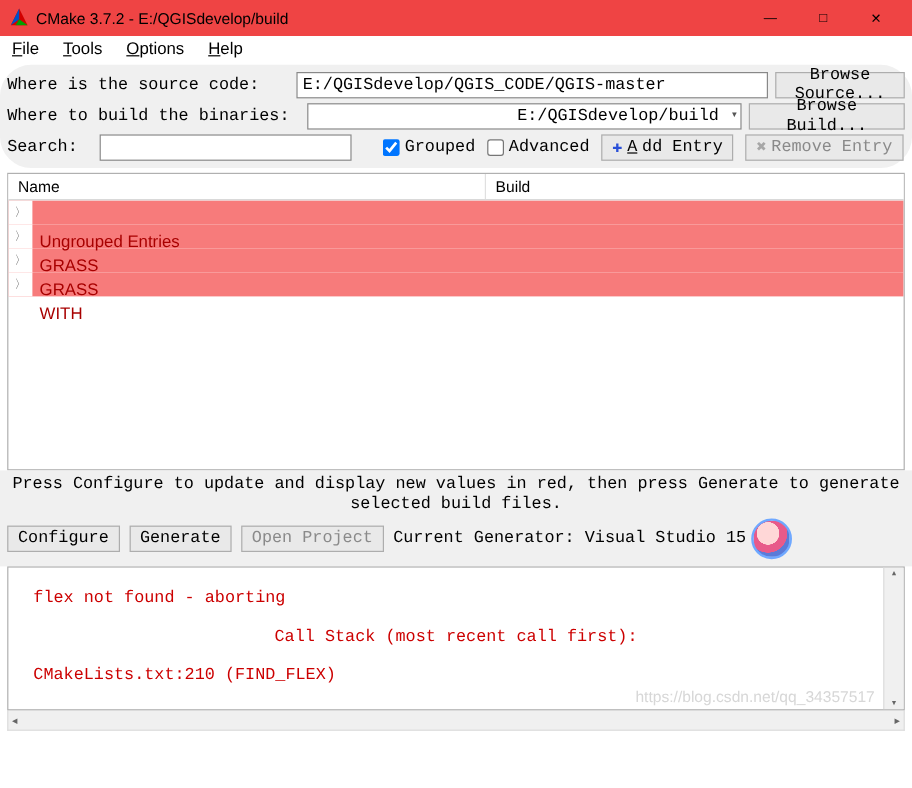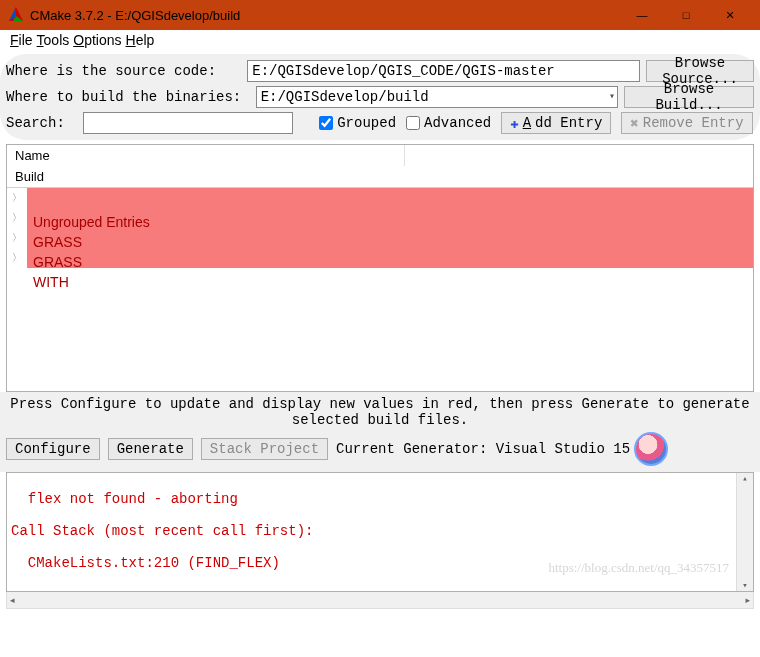--- a/index.html
+++ b/index.html
@@ -12,30 +12,30 @@
     height: 657px;
     overflow: hidden;
     display: flex;
     flex-direction: column;
   }
   .titlebar {
     display: flex;
     align-items: center;
     height: 30px;
     padding: 0 8px;
-    background: #c2410c;
+    background: #ef4444;
   }
   .titlebar .app-icon { margin-right: 6px; }
   .titlebar .title { flex: 1; font-size: 13px; }
   .titlebar .win-btn {
     width: 44px; height: 30px; display: flex; align-items: center; justify-content: center;
     font-family: "Segoe UI Symbol", sans-serif; font-size: 11px;
   }
   .menubar {
-    display: flex; gap: 4px; padding: 2px 10px 6px 10px; font-size: 14px;
+    display: flex; gap: 20px; padding: 2px 10px 6px 10px; font-size: 14px;
   }
   .menubar span { }
   .mn-u { text-decoration: underline; }
   .form-area {
     background: #f0f0f0;
     padding: 6px 6px 2px 6px;
     font-family: "Courier New", monospace;
     font-size: 14px;
     border-radius: 26px;
   }
@@ -43,21 +43,21 @@
   .row label { white-space: pre; }
   .text-input {
     font-family: "Courier New", monospace;
     font-size: 14px;
     border: 1px solid #888;
     background: #fff;
     padding: 1px 4px;
     height: 22px;
   }
   .combo-wrap { position: relative; flex: 1; display: flex; }
-  .combo-wrap .text-input { flex: 1; padding-right: 18px; }
+  .combo-wrap .text-input { flex: 1; padding-right: 18px; text-align: right; }
   .combo-arrow {
     position: absolute; right: 3px; top: 4px; font-size: 10px; color: #555; pointer-events: none;
   }
   .btn {
     font-family: "Courier New", monospace;
     font-size: 14px;
     background: #e9e9e9;
     border: 1px solid #adadad;
     padding: 1px 8px;
     height: 22px;
@@ -69,21 +69,21 @@
   .plus-icon { color: #2a50d8; font-weight: bold; }
   .x-icon { color: #a7a7a7; font-weight: bold; }
   .table-area {
     margin: 4px 6px 0 6px;
     border: 1px solid #b0b0b0;
     background: #fff;
     height: 248px;
     display: flex; flex-direction: column;
     font-family: "Segoe UI", Tahoma, sans-serif;
   }
-  .thead { display: flex; border-bottom: 1px solid #d0d0d0; background:#fff;flex-direction:column;}
+  .thead { display: flex; border-bottom: 1px solid #d0d0d0; background:#fff;}
   .th { padding: 3px 8px; font-size: 13px; }
   .th.name { width: 398px; border-right: 1px solid #e0e0e0;}
   .th.value { flex: 1; }
   .tbody { flex: 1; overflow: auto; }
   .group-row {
     display: flex; align-items: center;
     background: #f77b7b;
     color: #a80000;
     font-size: 14px;
     height: 20px;
@@ -129,22 +129,22 @@
     background: #f0f0f0; border-left: 1px solid #ddd;
     display:flex; flex-direction:column; justify-content:space-between; align-items:center;
     font-size:9px; color:#666;
   }
   .hscroll {
     margin: 0 6px 4px 6px;
     height: 17px; background: #f0f0f0; border: 1px solid #ddd; border-top:none;
     display:flex; justify-content:space-between; align-items:center; font-size:9px; color:#666; padding:0 3px;
   }
   .watermark {
-    position: absolute; right: 24px; bottom: 15px; color: #d7d7d7;
-    font-family: Liberation Serif, serif; font-size: 13px; pointer-events:none;
+    position: absolute; right: 24px; bottom: 3px; color: #d7d7d7;
+    font-family: Liberation Sans, sans-serif; font-size: 13px; pointer-events:none;
   }
 </style>
 </head>
 <body>
 
 <div class="titlebar">
   <span class="app-icon">
     <svg width="16" height="16" viewBox="0 0 16 16">
       <polygon points="8,1 15,15 1,15" fill="#d10000"></polygon>
       <polygon points="8,1 8,10 1,15" fill="#0050c8"></polygon>
@@ -230,31 +230,31 @@
     </div>
   </div>
 </div>
 
 <div class="hint" style="white-space:pre-line">Press Configure to update and display new values in red, then press Generate to generate
 selected build files.</div>
 
 <div class="action-row">
   <button class="btn">Configure</button>
   <button class="btn">Generate</button>
-  <button class="btn disabled">Stack Project</button>
+  <button class="btn disabled">Open Project</button>
   <div class="gen-label">
     <span>Current Generator: Visual Studio 15</span>
     <span class="avatar"></span>
   </div>
 </div>
 
 <div class="log-wrap">
   <div class="log-content">
 <span class="err" style="display: block;">  flex not found - aborting</span>
-<span class="err" style="display: block;">Call Stack (most recent call first):</span>
+<span class="err" style="display: block; text-align: center;">Call Stack (most recent call first):</span>
 <span class="err" style="display: block;">  CMakeLists.txt:210 (FIND_FLEX)</span>
 <span style="display: block;"></span>
 <span style="display: block;"></span>
 
 </div>
   <div class="vscroll">
       <span>▴</span>
       <span>▾</span>
     </div>
   <span class="watermark">https://blog.csdn.net/qq_34357517</span>

